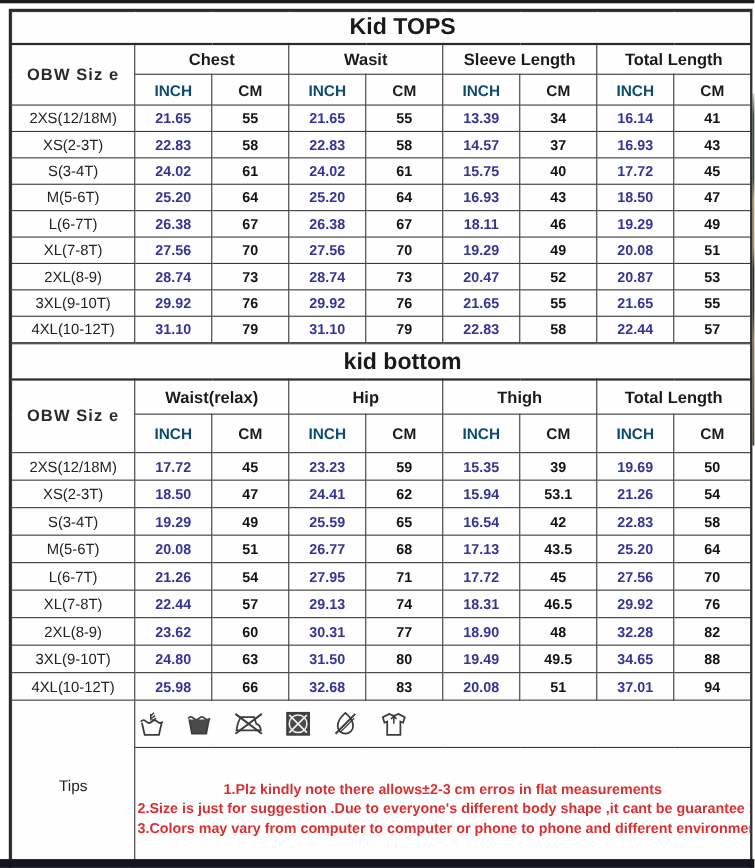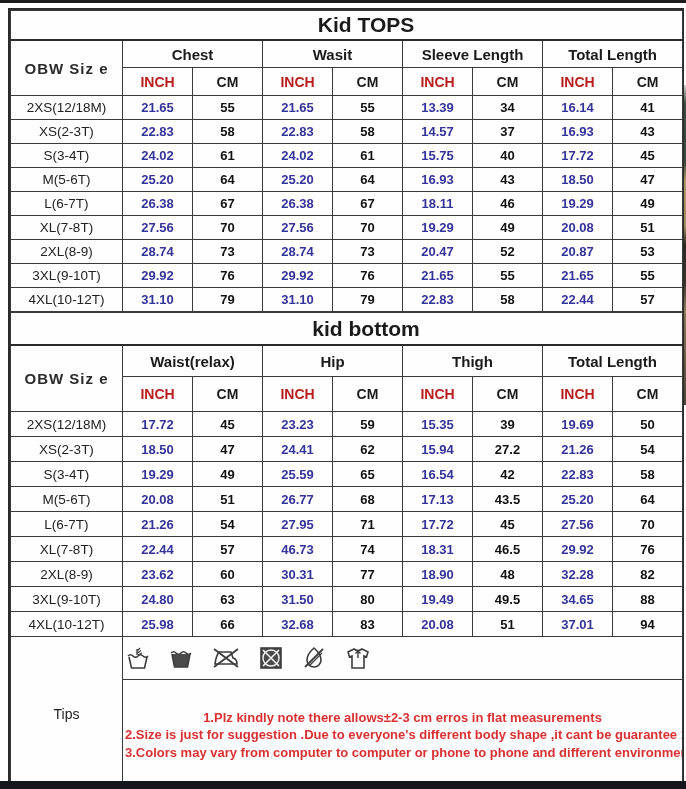--- a/index.html
+++ b/index.html
@@ -37,21 +37,21 @@
   tr.title-row.bottom-title td{height:31px;text-align:center;}
   tr.group-row td{font-size:15px;font-weight:bold;height:26px;}
   tr.units-row td{font-size:14px;font-weight:bold;height:27px;}
   table.size.bottom tr.group-row td{height:30px;}
   table.size.bottom tr.units-row td{height:34px;}
   td.obw{font-size:14px;font-weight:normal;color:#2a2a2a;letter-spacing:1px;margin-top:48px;}
   tbody.data tr{height:24px;}
   table.size.bottom tbody.data tr{height:25px;}
   tbody.data td{font-size:13px;font-weight:bold;}
   tbody.data td.label{font-weight:normal;font-size:13.5px;color:#222;}
-  .inch-text{color:#b91c1c;}
+  .inch-text{color:#0c4a6e;}
   tbody.data td.inch{color:#333399;}
   tbody.data td.cm{color:#111;}
   tr.icons-row td{height:42px;}
   td.tips-label{font-size:14px;font-weight:normal;color:#222;margin-left:44px;}
   td.icons-cell{text-align:left;padding-left:62px;}
   .care-icons{display:flex;gap:17px;align-items:center;}
   .care-icons svg{display:block;}
   tr.tips-row td{height:110px;}
   td.tips-text{
     text-align:left;vertical-align:middle;white-space:normal;
@@ -251,21 +251,21 @@
           <td class="inch">19.69</td>
           <td class="cm">50</td>
         </tr>
         <tr>
           <td class="label">XS(2-3T)</td>
           <td class="inch">18.50</td>
           <td class="cm">47</td>
           <td class="inch">24.41</td>
           <td class="cm">62</td>
           <td class="inch">15.94</td>
-          <td class="cm">27.2</td>
+          <td class="cm">53.1</td>
           <td class="inch">21.26</td>
           <td class="cm">54</td>
         </tr>
         <tr>
           <td class="label">S(3-4T)</td>
           <td class="inch">19.29</td>
           <td class="cm">49</td>
           <td class="inch">25.59</td>
           <td class="cm">65</td>
           <td class="inch">16.54</td>
@@ -292,21 +292,21 @@
           <td class="cm">71</td>
           <td class="inch">17.72</td>
           <td class="cm">45</td>
           <td class="inch">27.56</td>
           <td class="cm">70</td>
         </tr>
         <tr>
           <td class="label">XL(7-8T)</td>
           <td class="inch">22.44</td>
           <td class="cm">57</td>
-          <td class="inch">46.73</td>
+          <td class="inch">29.13</td>
           <td class="cm">74</td>
           <td class="inch">18.31</td>
           <td class="cm">46.5</td>
           <td class="inch">29.92</td>
           <td class="cm">76</td>
         </tr>
         <tr>
           <td class="label">2XL(8-9)</td>
           <td class="inch">23.62</td>
           <td class="cm">60</td>

